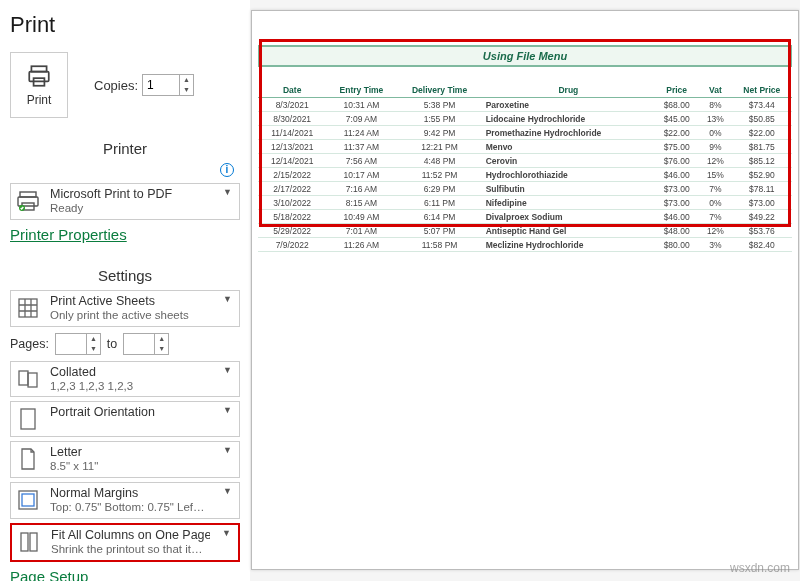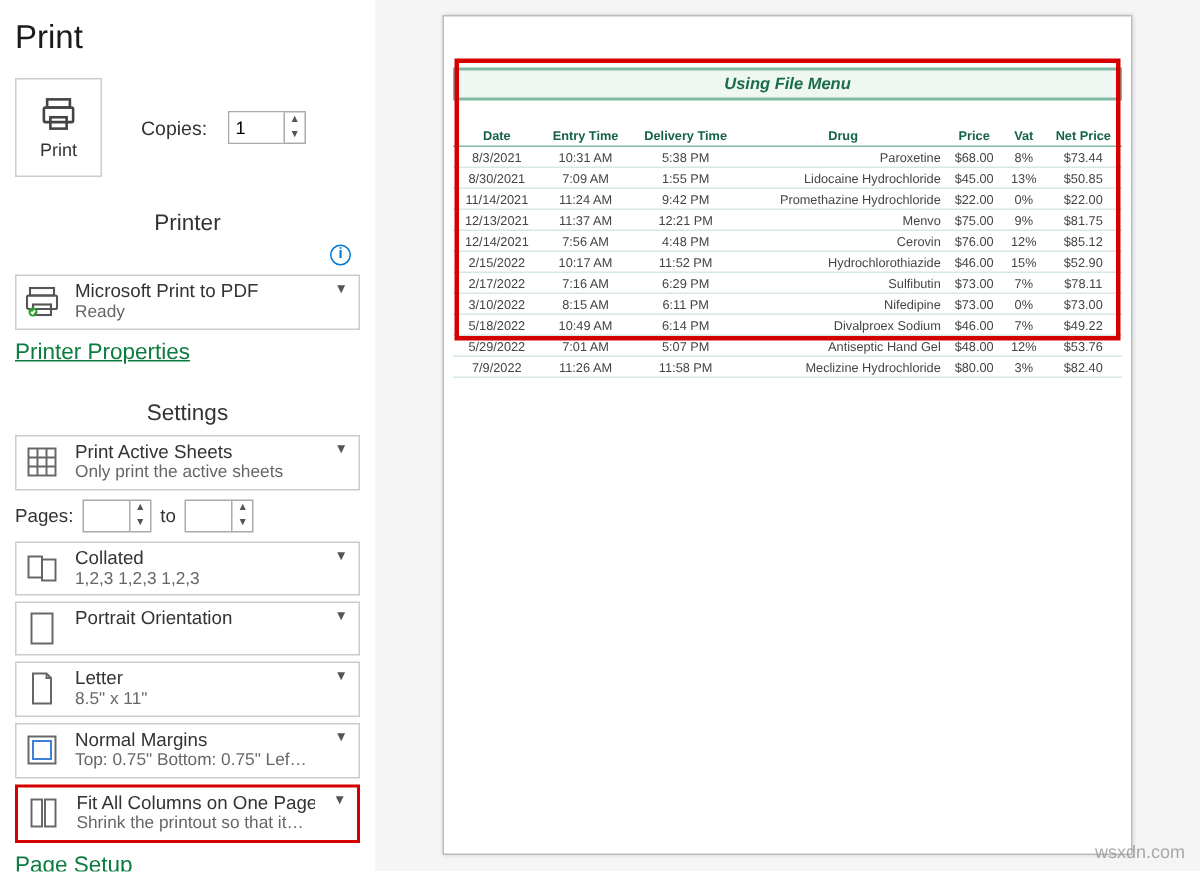--- a/index.html
+++ b/index.html
@@ -36,21 +36,21 @@
     display: flex;
     flex-direction: column;
     align-items: center;
     justify-content: center;
     gap: 4px;
     cursor: pointer;
     background: #fff;
   }
   .print-btn .icon { font-size: 26px; color: #444; }
   .print-btn .lbl { font-size: 12px; }
-  .copies { display: flex; align-items: center; gap: 14px; font-size: 13px; }
+  .copies { display: flex; align-items: center; gap: 4px; font-size: 13px; }
   .spinner {
     display: inline-flex; align-items: center;
     border: 1px solid #aaa; height: 22px;
   }
   .spinner input {
     border: none; width: 36px; height: 20px;
     text-align: left; padding: 0 4px; font-size: 12px;
     outline: none;
   }
   .spinner .arrows {
@@ -104,21 +104,21 @@
   }
   
   .preview-panel {
     flex: 1; background: #f5f5f5;
     display:flex; justify-content:center;
     padding-top: 10px;
     position: relative;
   }
   .page {
     background:#fff;
-    width: 460px; height: 560px;
+    width: 548px; height: 560px;
     border: 1px solid #bbb;
     box-shadow: 0 0 3px rgba(0,0,0,.15);
     padding: 34px 6px;
     position: relative;
   }
   .page-highlight {
     position:absolute;
     border: 3px solid #d40000;
   }
   .preview-title {
@@ -133,21 +133,21 @@
     margin-top: 16px;
   }
   table.data th {
     color:#15624a; font-weight:bold; border-bottom:1.5px solid #7fb99f;
     padding: 2px 3px; text-align:center;
   }
   table.data td {
     padding: 1.5px 3px; border-bottom:1px solid #d6e8df;
     text-align:center; color:#444;
   }
-  table.data td:nth-child(4){text-align:right;}
+  table.data td:nth-child(4){text-align:left;font-weight:bold;}
   .watermark {
     position:absolute; bottom:6px; right:10px; color:#888;
     font-size:12px; opacity:.7;
   }
   
   svg { display:block; }
 </style>
 </head>
 <body>
 

